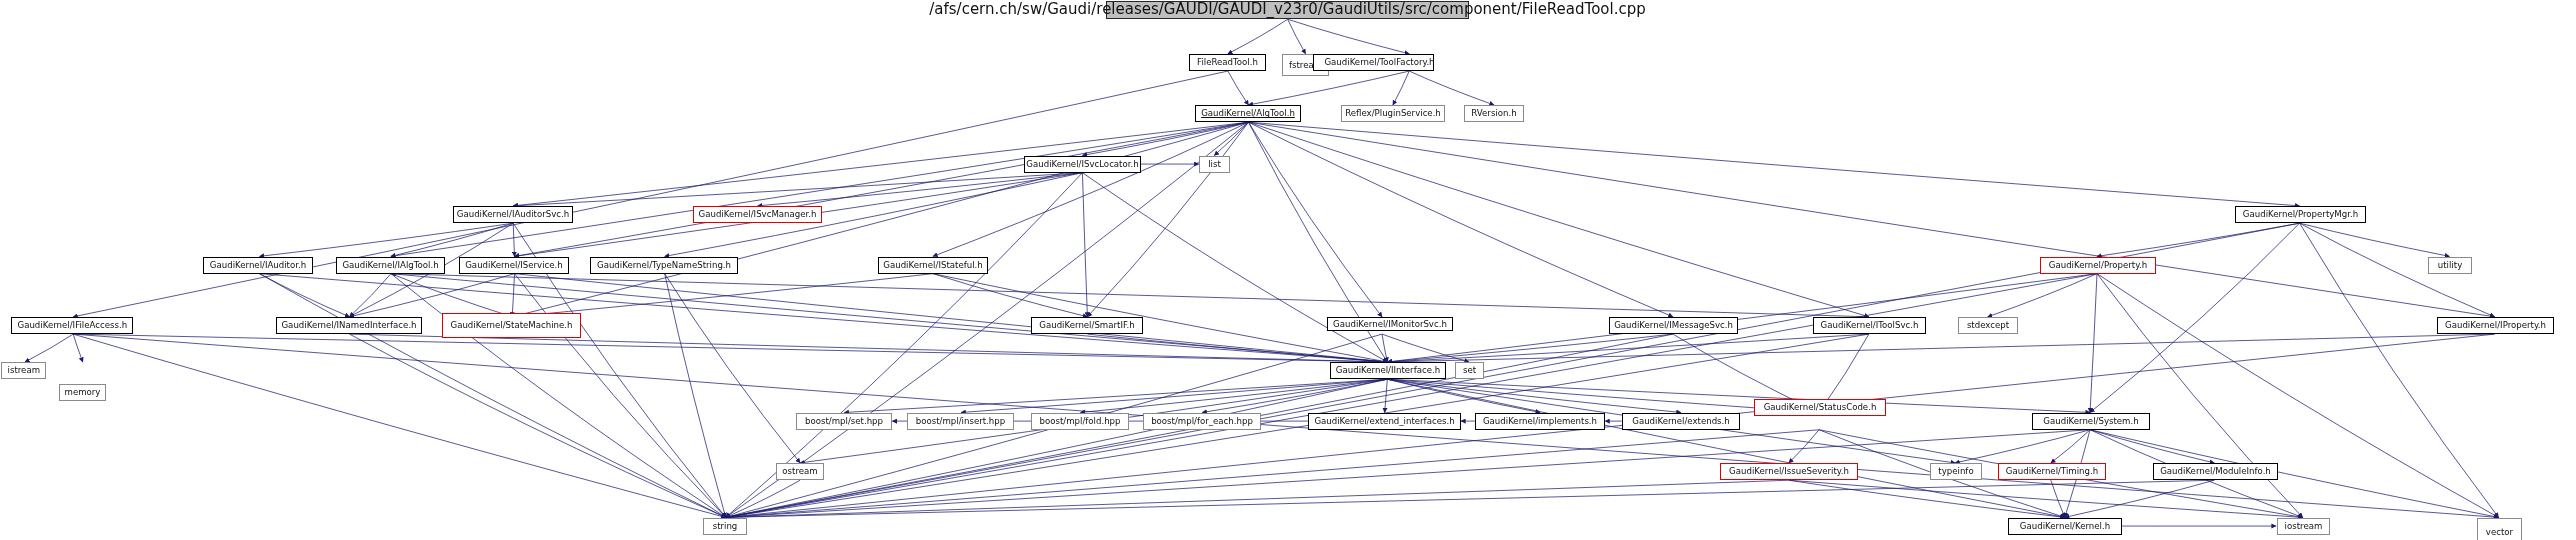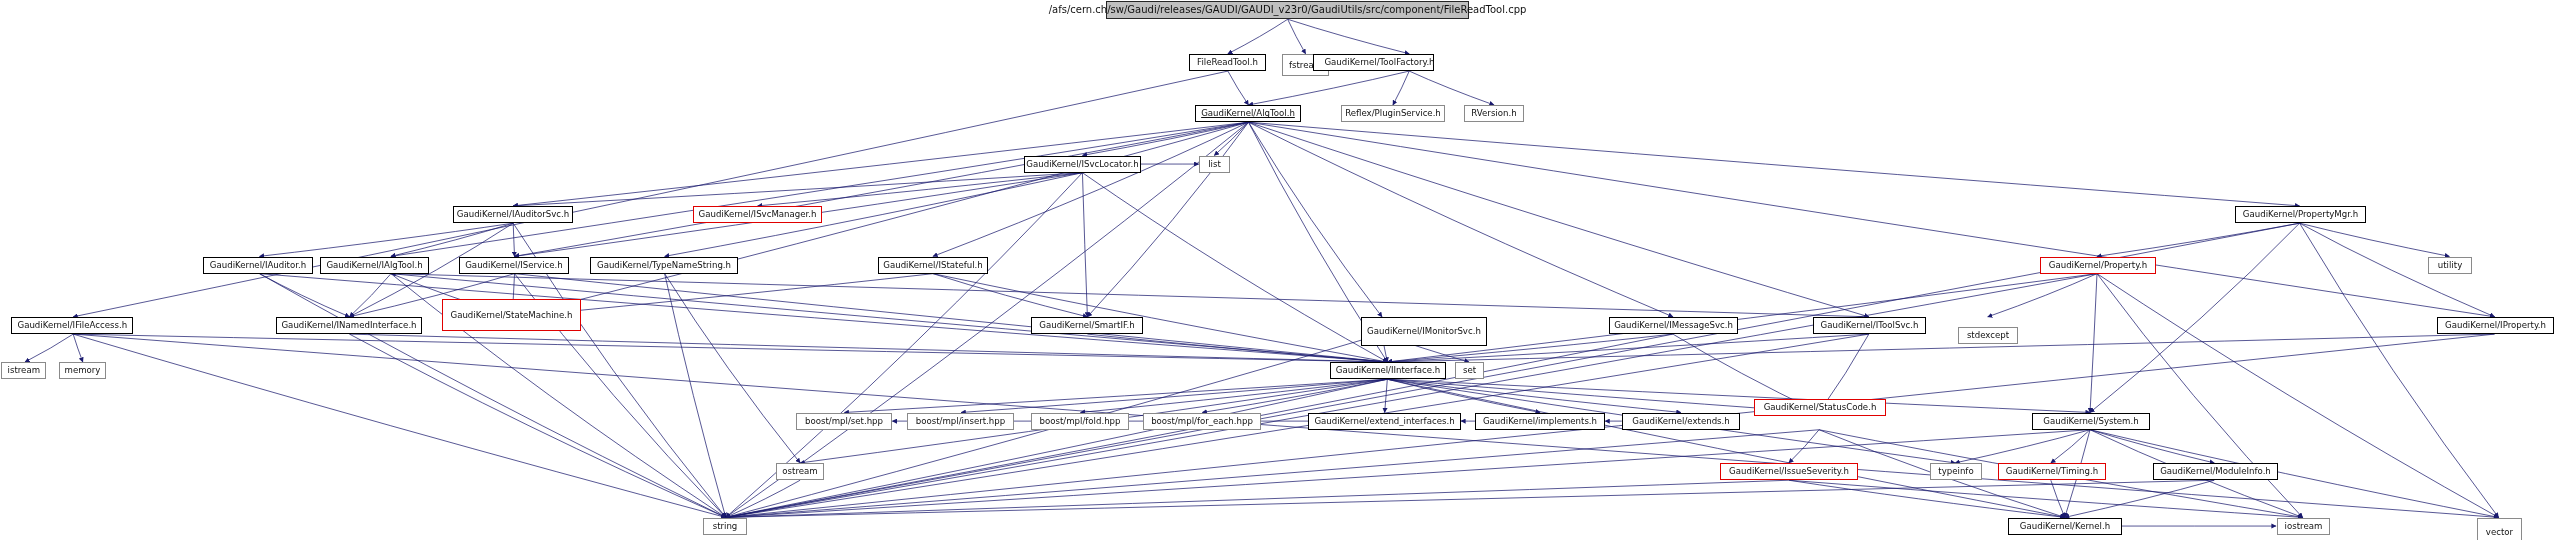--- a/index.html
+++ b/index.html
@@ -23,21 +23,21 @@
     color:#111111;
     font-size:8.6px;
     line-height:1;
     white-space:nowrap;
     height:17.3px;
     z-index:5;
   }
   .node.root{
     background:#bfbfbf;
     border:0.7px solid #262626;
-    font-size:10px;
+    font-size:15px;
     height:18.6px;
   }
   .node.visited{ border:1.1px solid #000000; }
   .node.plain{ border:0.7px solid #8a8a8a; }
   .node.unexpanded{ border:1.1px solid #e00000; }
   .node .lbl{ padding:0 4.7px; }
 </style>
 </head>
 <body>
 
@@ -203,21 +203,21 @@
       </div>
       <div class="node unexpanded" style="left: 693px; top: 206px; width: 129px; height: 17.3px;">
         <span class="lbl">GaudiKernel/ISvcManager.h</span>
       </div>
       <div class="node visited" style="left: 2235px; top: 206px; width: 131px; height: 17.3px;">
         <span class="lbl">GaudiKernel/PropertyMgr.h</span>
       </div>
       <div class="node visited" style="left: 203px; top: 257px; width: 110px; height: 17.3px;">
         <span class="lbl">GaudiKernel/IAuditor.h</span>
       </div>
-      <div class="node visited" style="left: 320px; top: 257px; width: 109px; height: 17.3px;">
+      <div class="node visited" style="left: 336px; top: 257px; width: 109px; height: 17.3px;">
         <span class="lbl">GaudiKernel/IAlgTool.h</span>
       </div>
       <div class="node visited" style="left: 459px; top: 257px; width: 110px; height: 17.3px;">
         <span class="lbl">GaudiKernel/IService.h</span>
       </div>
       <div class="node visited" style="left: 590px; top: 257px; width: 148px; height: 17.3px; justify-content: center;">
         <span class="lbl">GaudiKernel/TypeNameString.h</span>
       </div>
       <div class="node visited" style="left: 878px; top: 257px; width: 110px; height: 17.3px;">
         <span class="lbl">GaudiKernel/IStateful.h</span>
@@ -227,45 +227,45 @@
       </div>
       <div class="node plain" style="left: 2428px; top: 257px; width: 44px; height: 17.3px;">
         <span class="lbl">utility</span>
       </div>
       <div class="node visited" style="left: 11.3px; top: 317px; width: 122px; height: 17.3px;">
         <span class="lbl">GaudiKernel/IFileAccess.h</span>
       </div>
       <div class="node visited" style="left: 276px; top: 317px; width: 146px; height: 17.3px;">
         <span class="lbl">GaudiKernel/INamedInterface.h</span>
       </div>
-      <div class="node unexpanded" style="left: 442px; top: 299px; width: 139px; height: 32px;">
+      <div class="node unexpanded" style="left: 442px; top: 313px; width: 139px; height: 25px;">
         <span class="lbl">GaudiKernel/StateMachine.h</span>
       </div>
       <div class="node visited" style="left: 1031px; top: 317px; width: 112px; height: 17.3px;">
         <span class="lbl">GaudiKernel/SmartIF.h</span>
       </div>
-      <div class="node visited" style="left: 1361px; top: 317px; width: 126px; height: 29px;">
+      <div class="node visited" style="left: 1327px; top: 317px; width: 126px; height: 14px;">
         <span class="lbl">GaudiKernel/IMonitorSvc.h</span>
       </div>
       <div class="node visited" style="left: 1609px; top: 317px; width: 129px; height: 17.3px;">
         <span class="lbl">GaudiKernel/IMessageSvc.h</span>
       </div>
       <div class="node visited" style="left: 1813px; top: 317px; width: 113px; height: 17.3px;">
         <span class="lbl">GaudiKernel/IToolSvc.h</span>
       </div>
-      <div class="node plain" style="left: 1958px; top: 317px; width: 60px; height: 17.3px; margin-top: 10px;">
+      <div class="node plain" style="left: 1958px; top: 317px; width: 60px; height: 17.3px;">
         <span class="lbl">stdexcept</span>
       </div>
       <div class="node visited" style="left: 2437px; top: 317px; width: 117px; height: 17.3px;">
         <span class="lbl">GaudiKernel/IProperty.h</span>
       </div>
       <div class="node plain" style="left: 1.3px; top: 362px; width: 45px; height: 17.3px;">
         <span class="lbl">istream</span>
       </div>
-      <div class="node plain" style="left: 59px; top: 362px; width: 47px; height: 17.3px;">
+      <div class="node plain" style="left: 59px; top: 384px; width: 47px; height: 17.3px;">
         <span class="lbl">memory</span>
       </div>
       <div class="node visited" style="left: 1330px; top: 362px; width: 116px; height: 17.3px;">
         <span class="lbl">GaudiKernel/IInterface.h</span>
       </div>
       <div class="node plain" style="left: 1455px; top: 362px; width: 29px; height: 17.3px;">
         <span class="lbl">set</span>
       </div>
       <div class="node plain" style="left: 796px; top: 413px; width: 96px; height: 17.3px;">
         <span class="lbl">boost/mpl/set.hpp</span>

